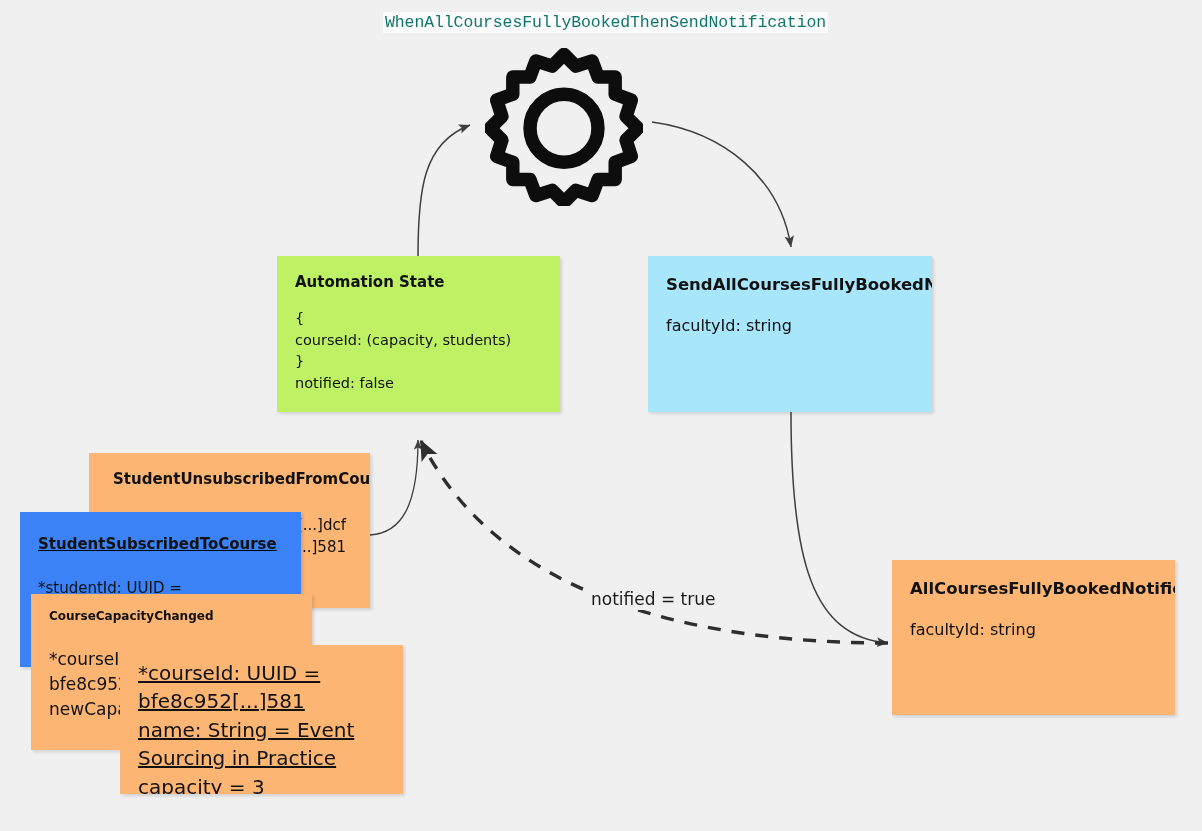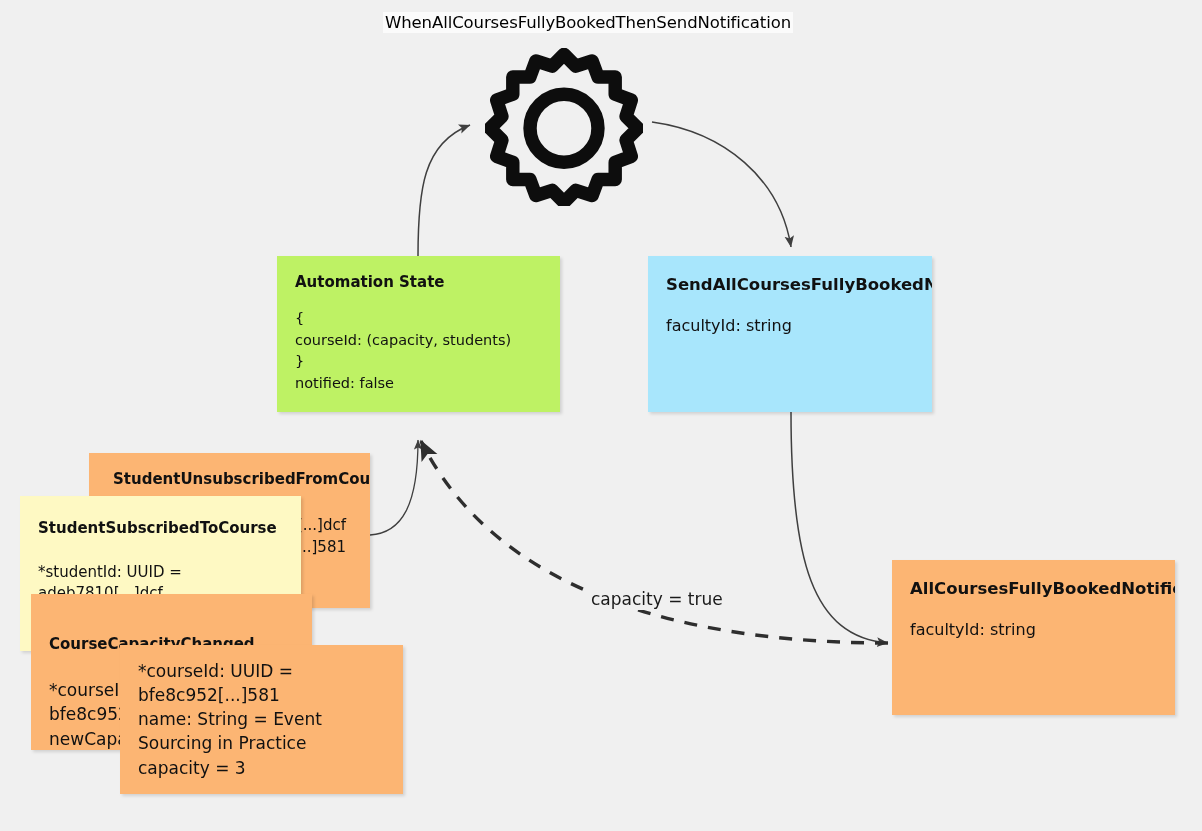--- a/index.html
+++ b/index.html
@@ -20,25 +20,26 @@
     inset: 0;
     background: #f0f0f0;
   }
 
   
   .title {
     position: absolute;
     left: 383px;
     top: 12px;
     font-size: 16.5px;
-    color: #000000;
+    color: #0f766e;
     background: #fbfbfb;
     padding: 1px 2px;
     white-space: nowrap;
     letter-spacing: -0.1px;
+    font-family: Liberation Mono, monospace;
   }
 
   
   .gear {
     position: absolute;
     left: 485px;
     top: 48px;
     width: 158px;
     height: 158px;
   }
@@ -102,45 +103,46 @@
   #ev-unsubscribed {
     left: 89px; top: 453px; width: 281px; height: 155px;
     background: #fcb573;
     padding: 16px 24px;
     z-index: 2;
   }
   #ev-unsubscribed .card-title { text-align: right; font-size: 15px; margin-bottom: 24px; }
   #ev-unsubscribed .card-body  { text-align: right; font-size: 15px; line-height: 1.45; }
 
   #ev-subscribed {
-    left: 20px; top: 496px; width: 281px; height: 155px;
-    background: #fef9c3;
+    left: 20px; top: 512px; width: 281px; height: 155px;
+    background: #3b82f6;
     padding: 22px 18px;
     z-index: 3;
+    text-decoration: underline;
   }
   #ev-subscribed .card-title { font-size: 15px; margin-bottom: 22px; }
   #ev-subscribed .card-body  { font-size: 15px; }
 
   #ev-capacity {
     left: 31px; top: 594px; width: 281px; height: 156px;
     background: #fcb573;
     padding: 14px 18px;
     z-index: 4;
   }
-  #ev-capacity .card-title { font-size: 15px; margin-bottom: 22px; margin-top: 26px; }
+  #ev-capacity .card-title { font-size: 12px; margin-bottom: 22px; }
   #ev-capacity .card-body  { font-size: 17px; line-height: 1.45; }
 
   #ev-created {
     left: 120px; top: 645px; width: 283px; height: 149px;
     background: #fcb573;
     padding: 14px 18px;
     z-index: 5;
   }
   #ev-created .card-title { font-size: 15px; margin-bottom: 18px; }
-  #ev-created .card-body  { font-size: 17px; line-height: 1.42; }
+  #ev-created .card-body  { font-size: 20px; line-height: 1.42; text-decoration: underline; }
 
   
   .edge-label {
     position: absolute;
     left: 587px;
     top: 588px;
     font-size: 17px;
     color: #1a1a1a;
     background: #f0f0f0;
     padding: 1px 4px;
@@ -223,15 +225,15 @@
 bfe8c952
 newCapa</div>
   </div>
 
   <div class="card" id="ev-created">
     <div class="card-body">*courseId: UUID = bfe8c952[...]581
 name: String = Event Sourcing in Practice
 capacity = 3</div>
   </div>
 
-  <div class="edge-label">capacity = true</div>
+  <div class="edge-label">notified = true</div>
 
 </div>
 
 </body></html>

